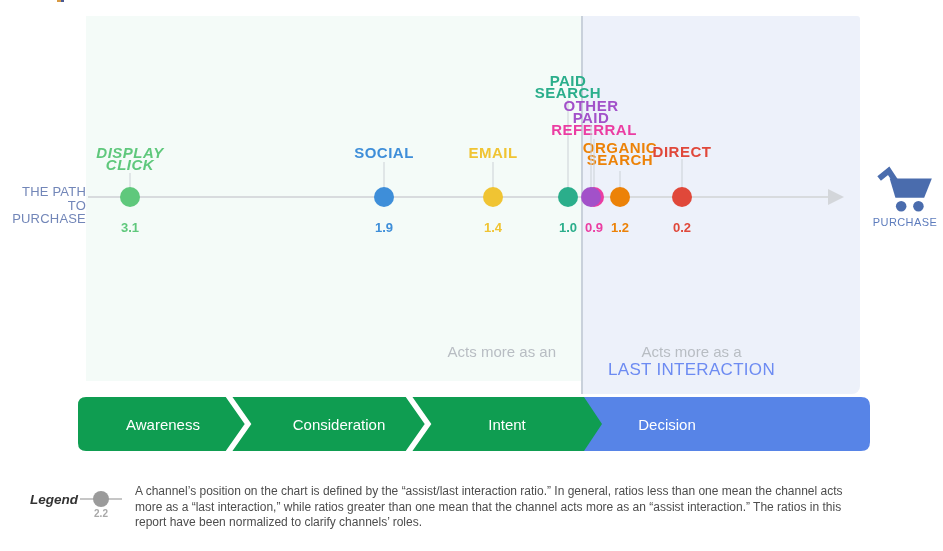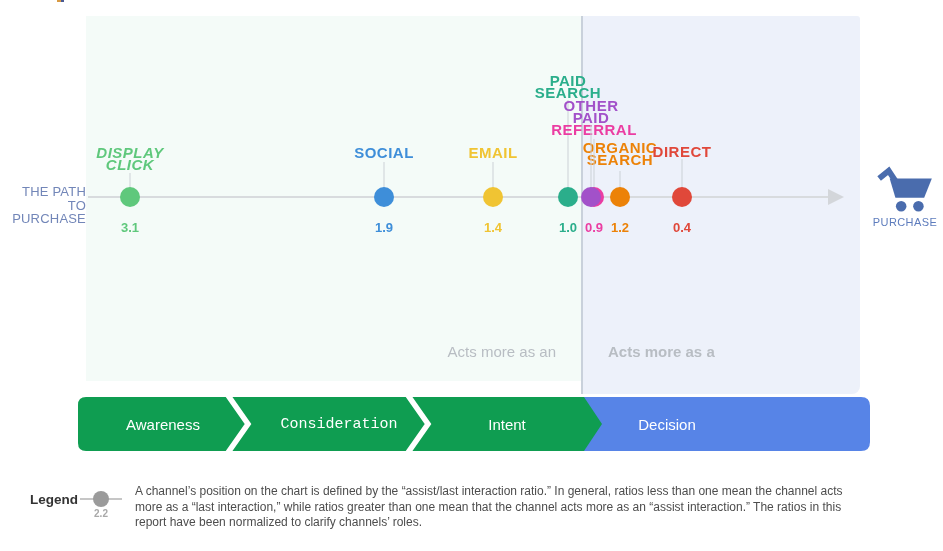--- a/index.html
+++ b/index.html
@@ -34,39 +34,39 @@
   .c2{left:493px;color:#f0c433;} .c2 .dot{background:#f0c433;} .c2 .lbl{top:147px;} .c2 .leader{top:162px;height:35px;}
   .c3{left:568px;color:#2bae8b;} .c3 .dot{background:#2bae8b;} .c3 .lbl{top:75px;}  .c3 .leader{top:100px;height:97px;}
   .c4{left:591px;color:#a251c9;z-index:6;} .c4 .dot{background:#a251c9;} .c4 .lbl{top:100px;} .c4 .leader{top:125px;height:72px;}
   .c5{left:594px;color:#eb3da2;z-index:5;} .c5 .dot{background:#eb3da2;} .c5 .lbl{top:124px;} .c5 .leader{top:139px;height:58px;}
   .c6{left:620px;color:#ec8208;} .c6 .dot{background:#ec8208;} .c6 .lbl{top:142px;} .c6 .leader{top:171px;height:26px;}
   .c7{left:682px;color:#e0483a;} .c7 .dot{background:#e0483a;} .c7 .lbl{top:146px;} .c7 .leader{top:159px;height:38px;}
 
   
   .note{position:absolute;top:299px;z-index:3;margin-top:44px;}
   .note-assist{right:387px;text-align:right;}
-  .note-last{left:608px;text-align:center;font-weight:bold;}
+  .note-last{left:608px;text-align:center;}
   .note .prefix{display:block;font-size:15px;color:#b8bdc3;line-height:17px;}
   .note .title{display:block;font-size:17px;letter-spacing:.3px;line-height:20px;}
   .note-assist .title{color:#0fa263;}
   .note-last .title{color:#6d8bf2;}
 
   
   .purchase{position:absolute;left:872px;top:166px;width:66px;text-align:center;z-index:3;}
   .purchase svg{display:block;margin:0 auto;}
   .purchase-label{display:block;margin-top:4px;font-size:11px;letter-spacing:.4px;color:#5d7cbd;}
 
   
   .funnel{position:absolute;left:0;top:397px;width:943px;height:54px;z-index:5;}
   .funnel-label{position:absolute;top:424px;transform:translate(-50%,-50%);color:#fff;
                 font-size:15px;white-space:nowrap;z-index:6;}
-  .fl-0{left:163px;} .fl-1{left:339px;font-family:Liberation Mono, monospace;} .fl-2{left:507px;} .fl-3{left:667px;text-align:right;}
-
-  
-  .legend-title{position:absolute;left:30px;top:492px;font-size:13.5px;font-weight:bold;color:#333;}
+  .fl-0{left:163px;} .fl-1{left:339px;} .fl-2{left:507px;} .fl-3{left:667px;text-align:right;}
+
+  
+  .legend-title{position:absolute;left:30px;top:492px;font-size:13.5px;font-weight:bold;color:#333;font-style:italic;}
   .legend-line{position:absolute;left:80px;top:498px;width:42px;height:2px;background:#c6c6c6;}
   .legend-dot{position:absolute;left:93px;top:491px;width:16px;height:16px;border-radius:50%;background:#9b9b9b;}
   .legend-sample-value{position:absolute;left:81px;top:508px;width:40px;text-align:center;
                        font-size:10px;font-weight:bold;color:#a9a9a9;}
   .legend-text{position:absolute;left:135px;top:484px;width:728px;font-size:12px;line-height:15.5px;color:#4d4d4d;}
 
   
   .artifact{position:absolute;left:57px;top:0;width:7px;height:2px;
             background:linear-gradient(to right,#d89a43 50%,#4a5a93 50%);}
 </style>
@@ -154,28 +154,29 @@
     <div class="dot"></div>
     <div class="val">1.2</div>
   </div>
 
   <div class="ch c7">
     <div class="lbl">
       <span>DIRECT</span>
     </div>
     <div class="leader"></div>
     <div class="dot"></div>
-    <div class="val">0.4</div>
+    <div class="val">0.2</div>
   </div>
 
   <div class="note note-assist">
     <span class="prefix">Acts more as an</span>
   </div>
   <div class="note note-last">
     <span class="prefix">Acts more as a</span>
+    <span class="title">LAST INTERACTION</span>
   </div>
 
   <div class="purchase">
     <svg width="58" height="46" viewBox="0 0 60 48">
       <path d="M3 13 L13 5 L21 17" fill="none" stroke="#4a6cad" stroke-width="6"></path>
       <path d="M14 13 H58 L50 33 H20 Z" fill="#4a6cad"></path>
       <circle cx="26" cy="42" r="5.5" fill="#4a6cad"></circle>
       <circle cx="44" cy="42" r="5.5" fill="#4a6cad"></circle>
     </svg>
     <span class="purchase-label">PURCHASE</span>

